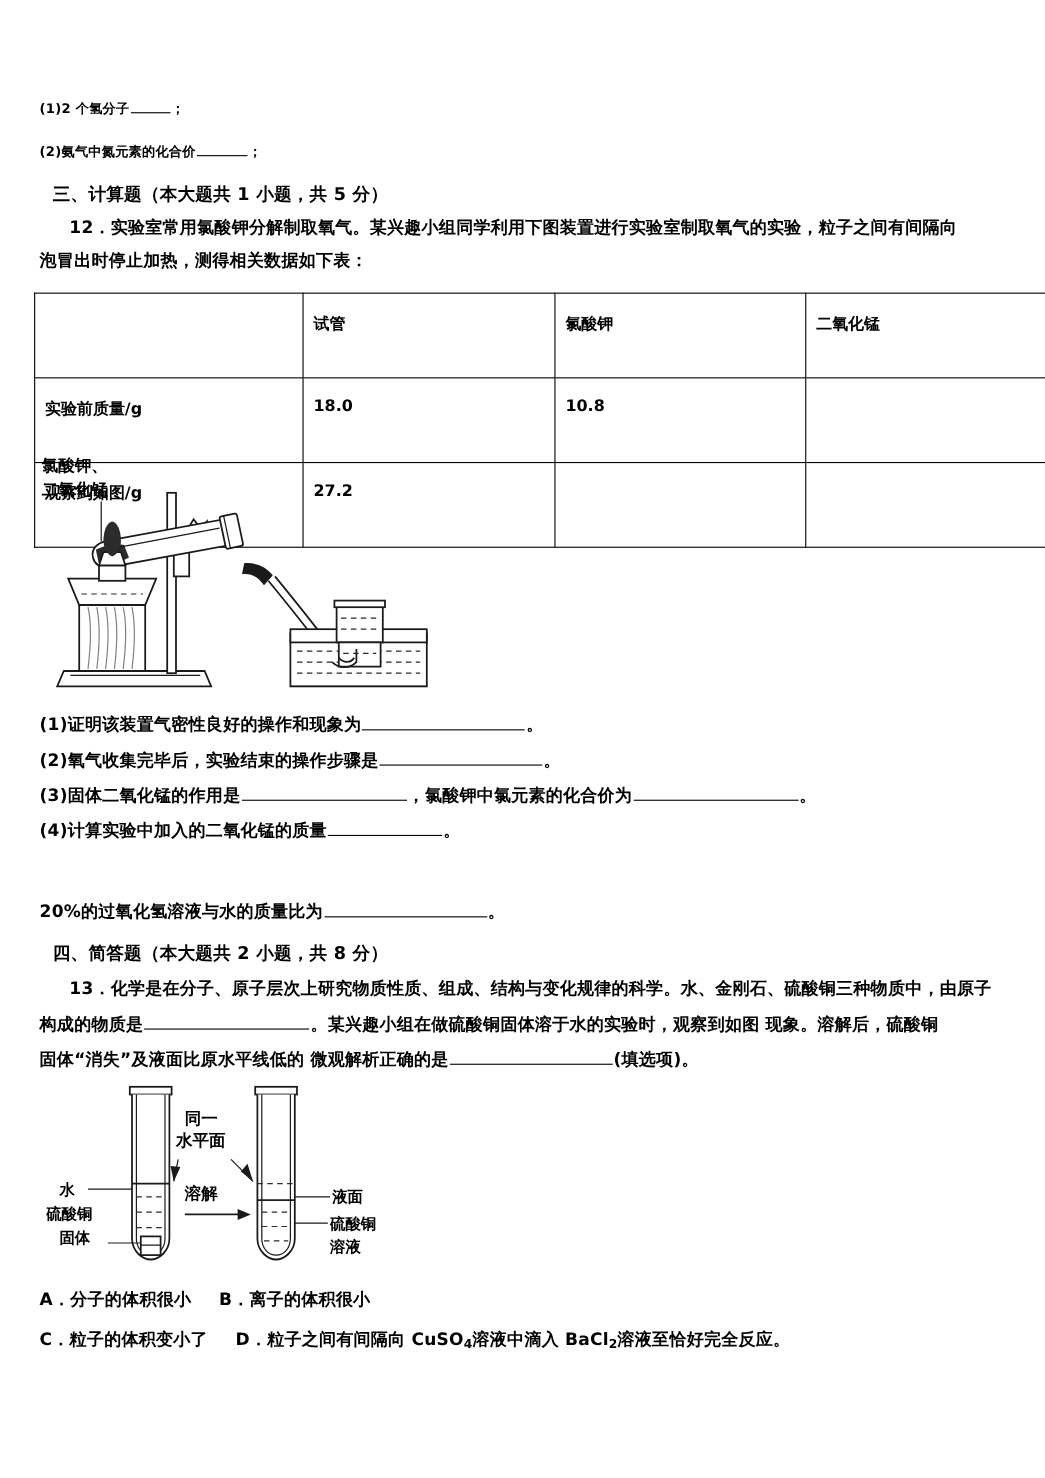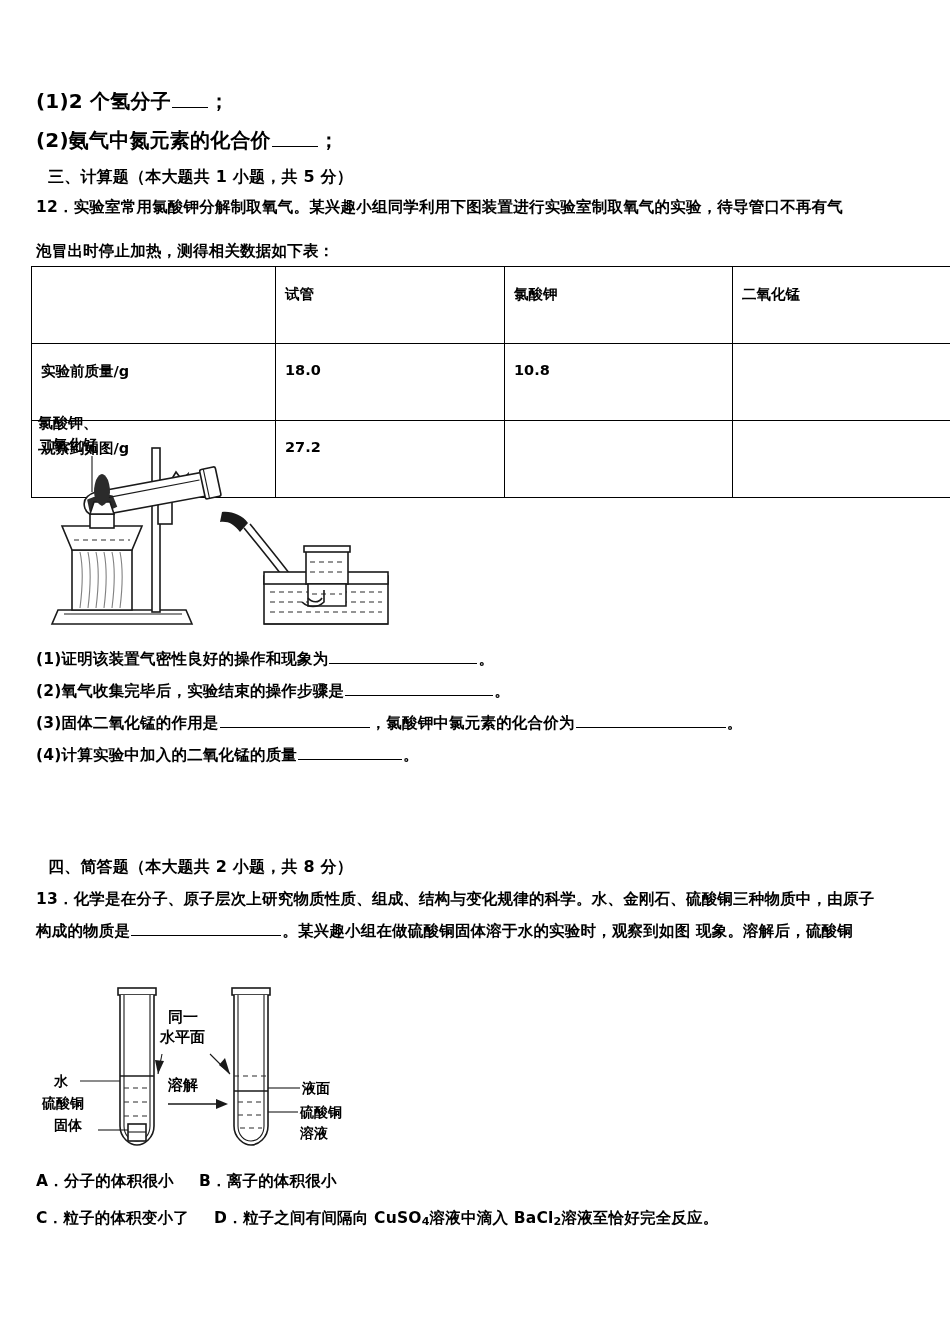--- a/index.html
+++ b/index.html
@@ -19,31 +19,31 @@
     position: absolute;
     left: 0; top: 0;
     width: 950px; height: 1344px;
   }
   .line {
     position: absolute;
     font-weight: bold;
     white-space: nowrap;
     letter-spacing: 0.2px;
   }
-  .q-line { font-size: 20px; }
+  .q-line { font-size: 12px; }
   .sec-head { font-size: 16px; font-weight: bold; margin-left: 12px; }
   .body-txt { font-size: 15.5px; font-weight: bold; }
   .blank {
     display: inline-block;
     border-bottom: 1.6px solid #000;
     vertical-align: baseline;
     height: 14px;
     margin: 0 1px;
   }
-  .num12 { font-size: 15.5px; font-weight: bold; }
+  .num12 { font-size: 15.5px; font-weight: bold; margin-left: 27px; }
 
   
   #data-table {
     position: absolute;
     left: 31px;
     top: 266px;
     width: 887px;
     border-collapse: collapse;
     table-layout: fixed;
     font-weight: bold;
@@ -106,23 +106,23 @@
     <span>(1)2 个氢分子</span><span class="blank" style="width:36px"></span><span>；</span>
   </div>
 
   <div class="line q-line" style="left:36px; top:127px;text-align:center;">
     <span>(2)氨气中氮元素的化合价</span><span class="blank" style="width:46px"></span><span>；</span>
   </div>
 
   <div class="line sec-head" style="left:36px; top:167px;">三、计算题（本大题共 1 小题，共 5 分）</div>
 
   <div class="line body-txt" style="left:36px; top:197px;">
-    <span class="num12">12．</span><span>实验室常用氯酸钾分解制取氧气。某兴趣小组同学利用下图装置进行实验室制取氧气的实验，待导管口不再有气</span>
-  </div>
-  <div class="line body-txt" style="left:36px; top:241px;">泡冒出时停止加热，测得相关数据如下表：</div>
+    <span class="num12">12．</span><span>实验室常用氯酸钾分解制取氧气。某兴趣小组同学利用下图装置进行实验室制取氧气的实验，粒子之间有间隔向</span>
+  </div>
+  <div class="line body-txt" style="left:36px; top:227px;">泡冒出时停止加热，测得相关数据如下表：</div>
 
   <table id="data-table">
     <tbody>
       <tr>
         <td class="c1"></td>
         <td class="c2">试管</td>
         <td class="c3">氯酸钾</td>
         <td class="c4">二氧化锰</td>
       </tr>
       <tr>
@@ -235,31 +235,37 @@
 
   <div class="line body-txt" style="left:36px; top:713px;">
     <span>(3)固体二氧化锰的作用是</span><span class="blank" style="width:150px"></span><span>，氯酸钾中氯元素的化合价为</span><span class="blank" style="width:150px"></span><span>。</span>
   </div>
 
   <div class="line body-txt" style="left:36px; top:745px;">
     <span>(4)计算实验中加入的二氧化锰的质量</span><span class="blank" style="width:104px"></span><span>。</span>
   </div>
 
 
+  <div class="line body-txt" style="left:36px; top:819px;">
+    <span>20%的过氧化氢溶液与水的质量比为</span><span class="blank" style="width:148px"></span><span>。</span>
+  </div>
 
   <div class="line sec-head" style="left:36px; top:857px;">四、简答题（本大题共 2 小题，共 8 分）</div>
 
   <div class="line body-txt" style="left:36px; top:889px;">
     <span class="num12">13．</span><span>化学是在分子、原子层次上研究物质性质、组成、结构与变化规律的科学。水、金刚石、硫酸铜三种物质中，由原子</span>
   </div>
 
   <div class="line body-txt" style="left:36px; top:921px;">
     <span>构成的物质是</span><span class="blank" style="width:150px"></span><span>。某兴趣小组在做硫酸铜固体溶于水的实验时，观察到如图 现象。溶解后，硫酸铜</span>
   </div>
 
+  <div class="line body-txt" style="left:36px; top:953px;">
+    <span>固体“消失”及液面比原水平线低的 微观解析正确的是</span><span class="blank" style="width:148px"></span><span>(填选项)。</span>
+  </div>
 
   <div id="fig-testtubes">
     <svg width="340" height="172" viewBox="0 0 340 172">
 
       <rect class="ink-fill" x="78" y="10" width="38" height="7"></rect>
 
       <path class="ink-fill" d="M80 17 L80 148 C80 160 90 167 97 167 C104 167 114 160 114 148 L114 17"></path>
 
       <path class="ink-thin" d="M84 17 L84 148 C84 157 90 163 97 163 C104 163 110 157 110 148 L110 17"></path>
 

